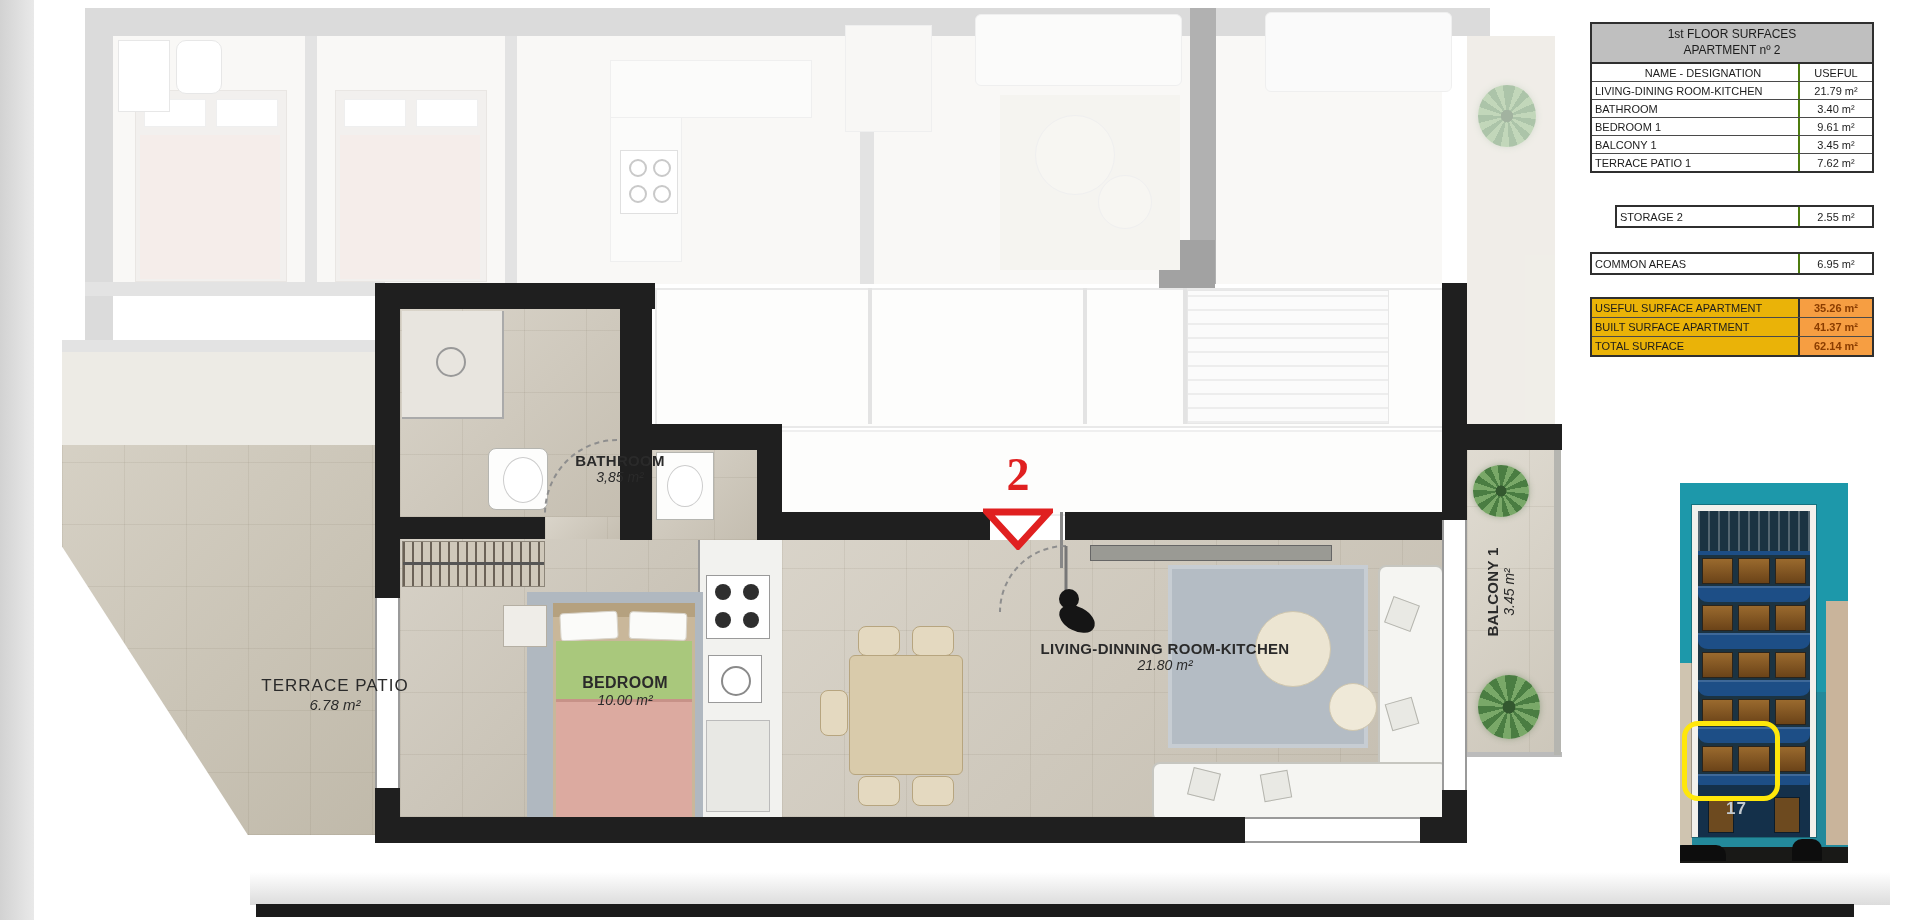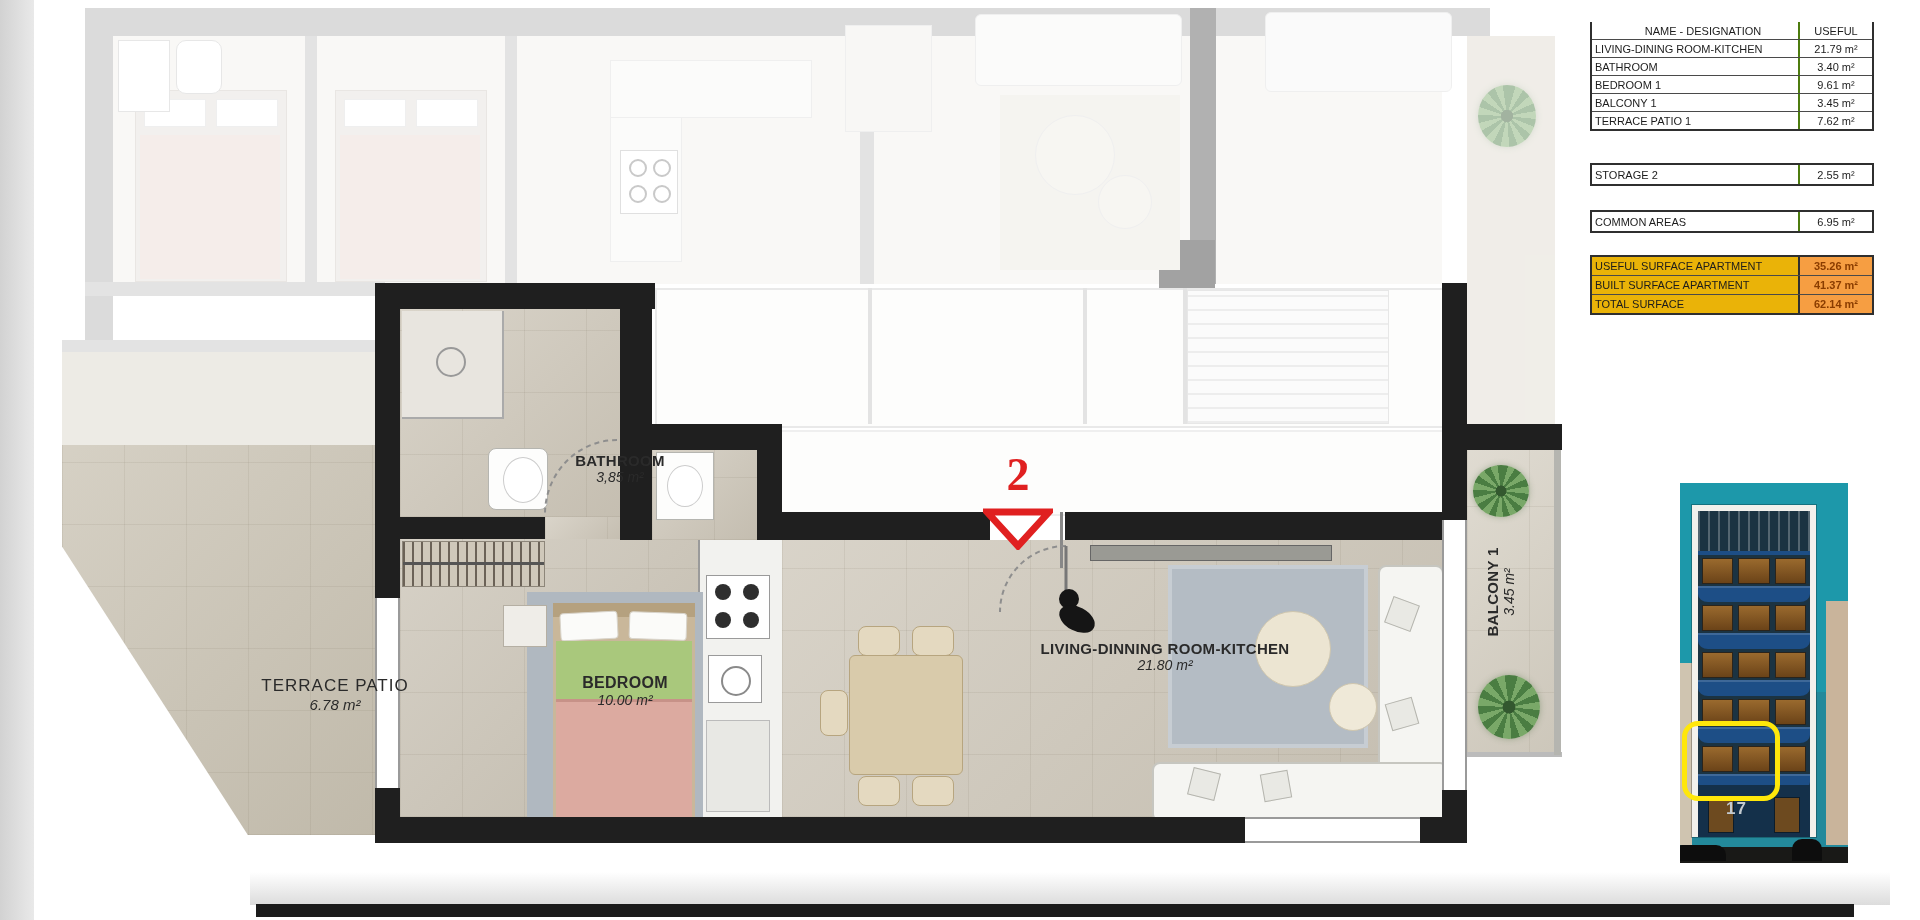--- a/index.html
+++ b/index.html
@@ -258,20 +258,24 @@
   <div class="room-label" style="left:245px;top:676px;width:180px;">
     <div class="rl-name" style="font-size:17px;font-weight:normal;letter-spacing:1px;">TERRACE  PATIO</div>
     <div class="rl-area" style="font-size:15px;">6.78 m²</div>
   </div>
   <div class="room-label" style="left:1437px;top:564px;width:150px;height:56px;transform:rotate(-90deg);">
     <div class="rl-name">BALCONY 1</div>
     <div class="rl-area">3.45 m²</div>
   </div>
 
   <div class="stable">
+    <div class="thead">
+      <div>1st FLOOR SURFACES</div>
+      <div>APARTMENT nº 2</div>
+    </div>
     <div class="tgrid">
       <div class="trow">
         <div class="cname center">NAME - DESIGNATION</div>
         <div class="cval">USEFUL</div>
       </div>
       <div class="trow">
         <div class="cname">LIVING-DINING ROOM-KITCHEN</div>
         <div class="cval">21.79 m²</div>
       </div>
       <div class="trow">
@@ -284,21 +288,21 @@
       </div>
       <div class="trow">
         <div class="cname">BALCONY 1</div>
         <div class="cval">3.45 m²</div>
       </div>
       <div class="trow">
         <div class="cname">TERRACE PATIO 1</div>
         <div class="cval">7.62 m²</div>
       </div>
     </div>
-    <div class="tblock" style="margin-top:32px;">
+    <div class="tblock" style="margin-top:32px;margin-left:25px;">
       <div class="cname">STORAGE 2</div>
       <div class="cval">2.55 m²</div>
     </div>
     <div class="tblock" style="margin-top:24px;">
       <div class="cname">COMMON AREAS</div>
       <div class="cval">6.95 m²</div>
     </div>
     <div class="totals">
       <div class="trow">
         <div class="cname">USEFUL SURFACE APARTMENT</div>

